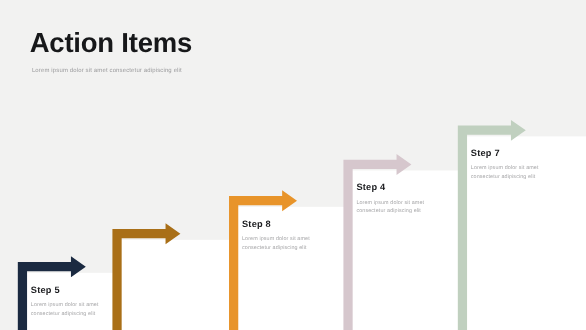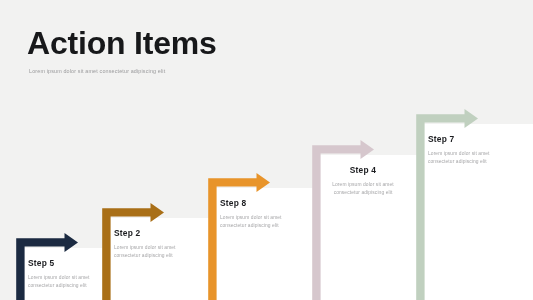--- a/index.html
+++ b/index.html
@@ -24,21 +24,21 @@
   }
 
   
   .header {
     position: absolute;
     left: 27px;
     top: 26px;
     z-index: 30;
   }
   .title {
-    font-size: 32px;
+    font-size: 25px;
     font-weight: 700;
     color: #17181a;
     letter-spacing: -0.2px;
     line-height: 1.1;
     margin: 0;
     white-space: nowrap;
   }
   .subtitle {
     font-size: 5.4px;
     color: #9a9a9c;
@@ -109,37 +109,33 @@
     <div class="step-text" style="left:14px; top:25px;">
       <p class="step-label">Step 5</p>
       <p class="step-desc">Lorem ipsum dolor sit amet consectetur adipiscing elit</p>
     </div>
   </div>
 
   <div class="step" style="left:100px; top:203px; width:120px; height:97px;">
     <svg class="step-arrow" width="120" height="97" viewBox="0 0 120 97">
       <path d="M 2.2 97 L 2.2 5.2 L 50.5 5.2 L 50.5 0 L 64 9.5 L 50.5 19 L 50.5 13.6 L 10.6 13.6 L 10.6 97 Z" fill="#a96f17"></path>
     </svg>
-    <div class="step-text" style="left:14px; top:25px;">
-      <p class="step-label">Step 2</p>
-      <p class="step-desc">Lorem ipsum dolor sit amet consectetur adipiscing elit</p>
-    </div>
   </div>
 
   <div class="step" style="left:206px; top:173px; width:120px; height:127px;">
     <svg class="step-arrow" width="120" height="127" viewBox="0 0 120 127">
       <path d="M 2.2 127 L 2.2 5.2 L 50.5 5.2 L 50.5 0 L 64 9.5 L 50.5 19 L 50.5 13.6 L 10.6 13.6 L 10.6 127 Z" fill="#e8942a"></path>
     </svg>
     <div class="step-text" style="left:14px; top:25px;">
       <p class="step-label">Step 8</p>
       <p class="step-desc">Lorem ipsum dolor sit amet consectetur adipiscing elit</p>
     </div>
   </div>
 
-  <div class="step" style="left:310px; top:140px; width:120px; height:160px;text-align:center;">
+  <div class="step" style="left:310px; top:140px; width:120px; height:160px;">
     <svg class="step-arrow" width="120" height="160" viewBox="0 0 120 160">
       <path d="M 2.2 160 L 2.2 5.2 L 50.5 5.2 L 50.5 0 L 64 9.5 L 50.5 19 L 50.5 13.6 L 10.6 13.6 L 10.6 160 Z" fill="#d6c7cd"></path>
     </svg>
     <div class="step-text" style="left:14px; top:25px;">
       <p class="step-label">Step 4</p>
       <p class="step-desc">Lorem ipsum dolor sit amet consectetur adipiscing elit</p>
     </div>
   </div>
 
   <div class="step" style="left:414px; top:109px; width:120px; height:191px;">

